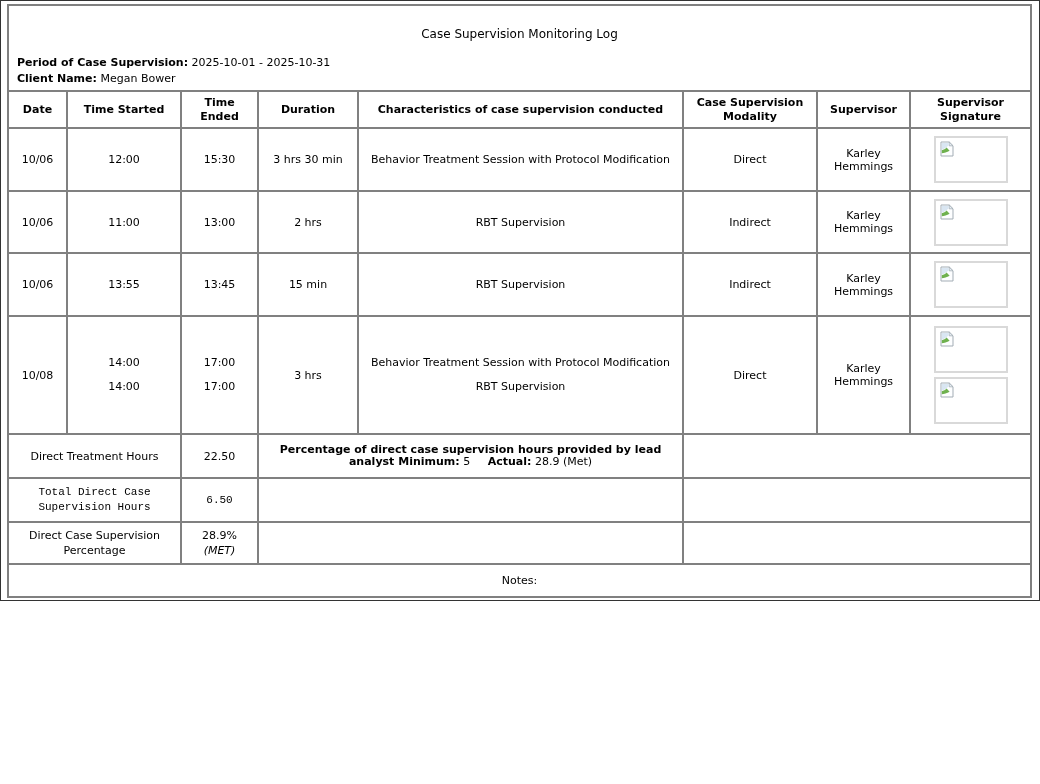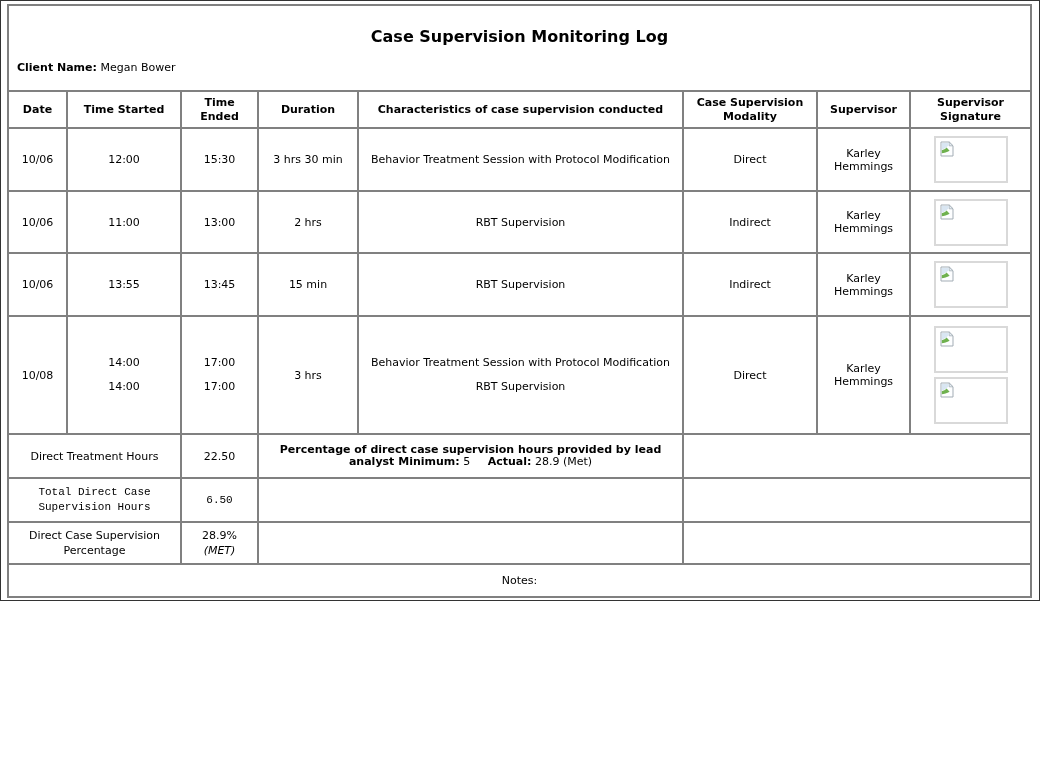--- a/index.html
+++ b/index.html
@@ -22,22 +22,22 @@
     box-sizing:border-box;
     height:86px;
     border:2px solid #808080;
     border-bottom:none;
     padding:0 8px;
     overflow:hidden;
   }
   .doc-title{
     margin-top:21px;
     text-align:center;
-    font-weight:bold;
-    font-size:16px;
+    font-weight:normal;
+    font-size:12px;
   }
   .info-block{margin-top:14px;line-height:16px;}
   .info-row{display:flex;justify-content:space-between;}
   
   table.log{
     border-collapse:collapse;
     table-layout:fixed;
     width:1023px;
   }
   table.log td, table.log th{
@@ -83,20 +83,24 @@
 </style>
 </head>
 <body>
 
 <div class="page">
 
   <div class="header-box">
     <div class="doc-title">Case Supervision Monitoring Log</div>
     <div class="info-block">
       <div class="info-row">
+        <div>
+          <span class="b">Period of Case Supervision:</span>
+          <span>2025-10-01 - 2025-10-31</span>
+        </div>
       </div>
       <div class="info-row">
         <div>
           <span class="b">Client Name:</span>
           <span>Megan Bower</span>
         </div>
       </div>
     </div>
   </div>
 

